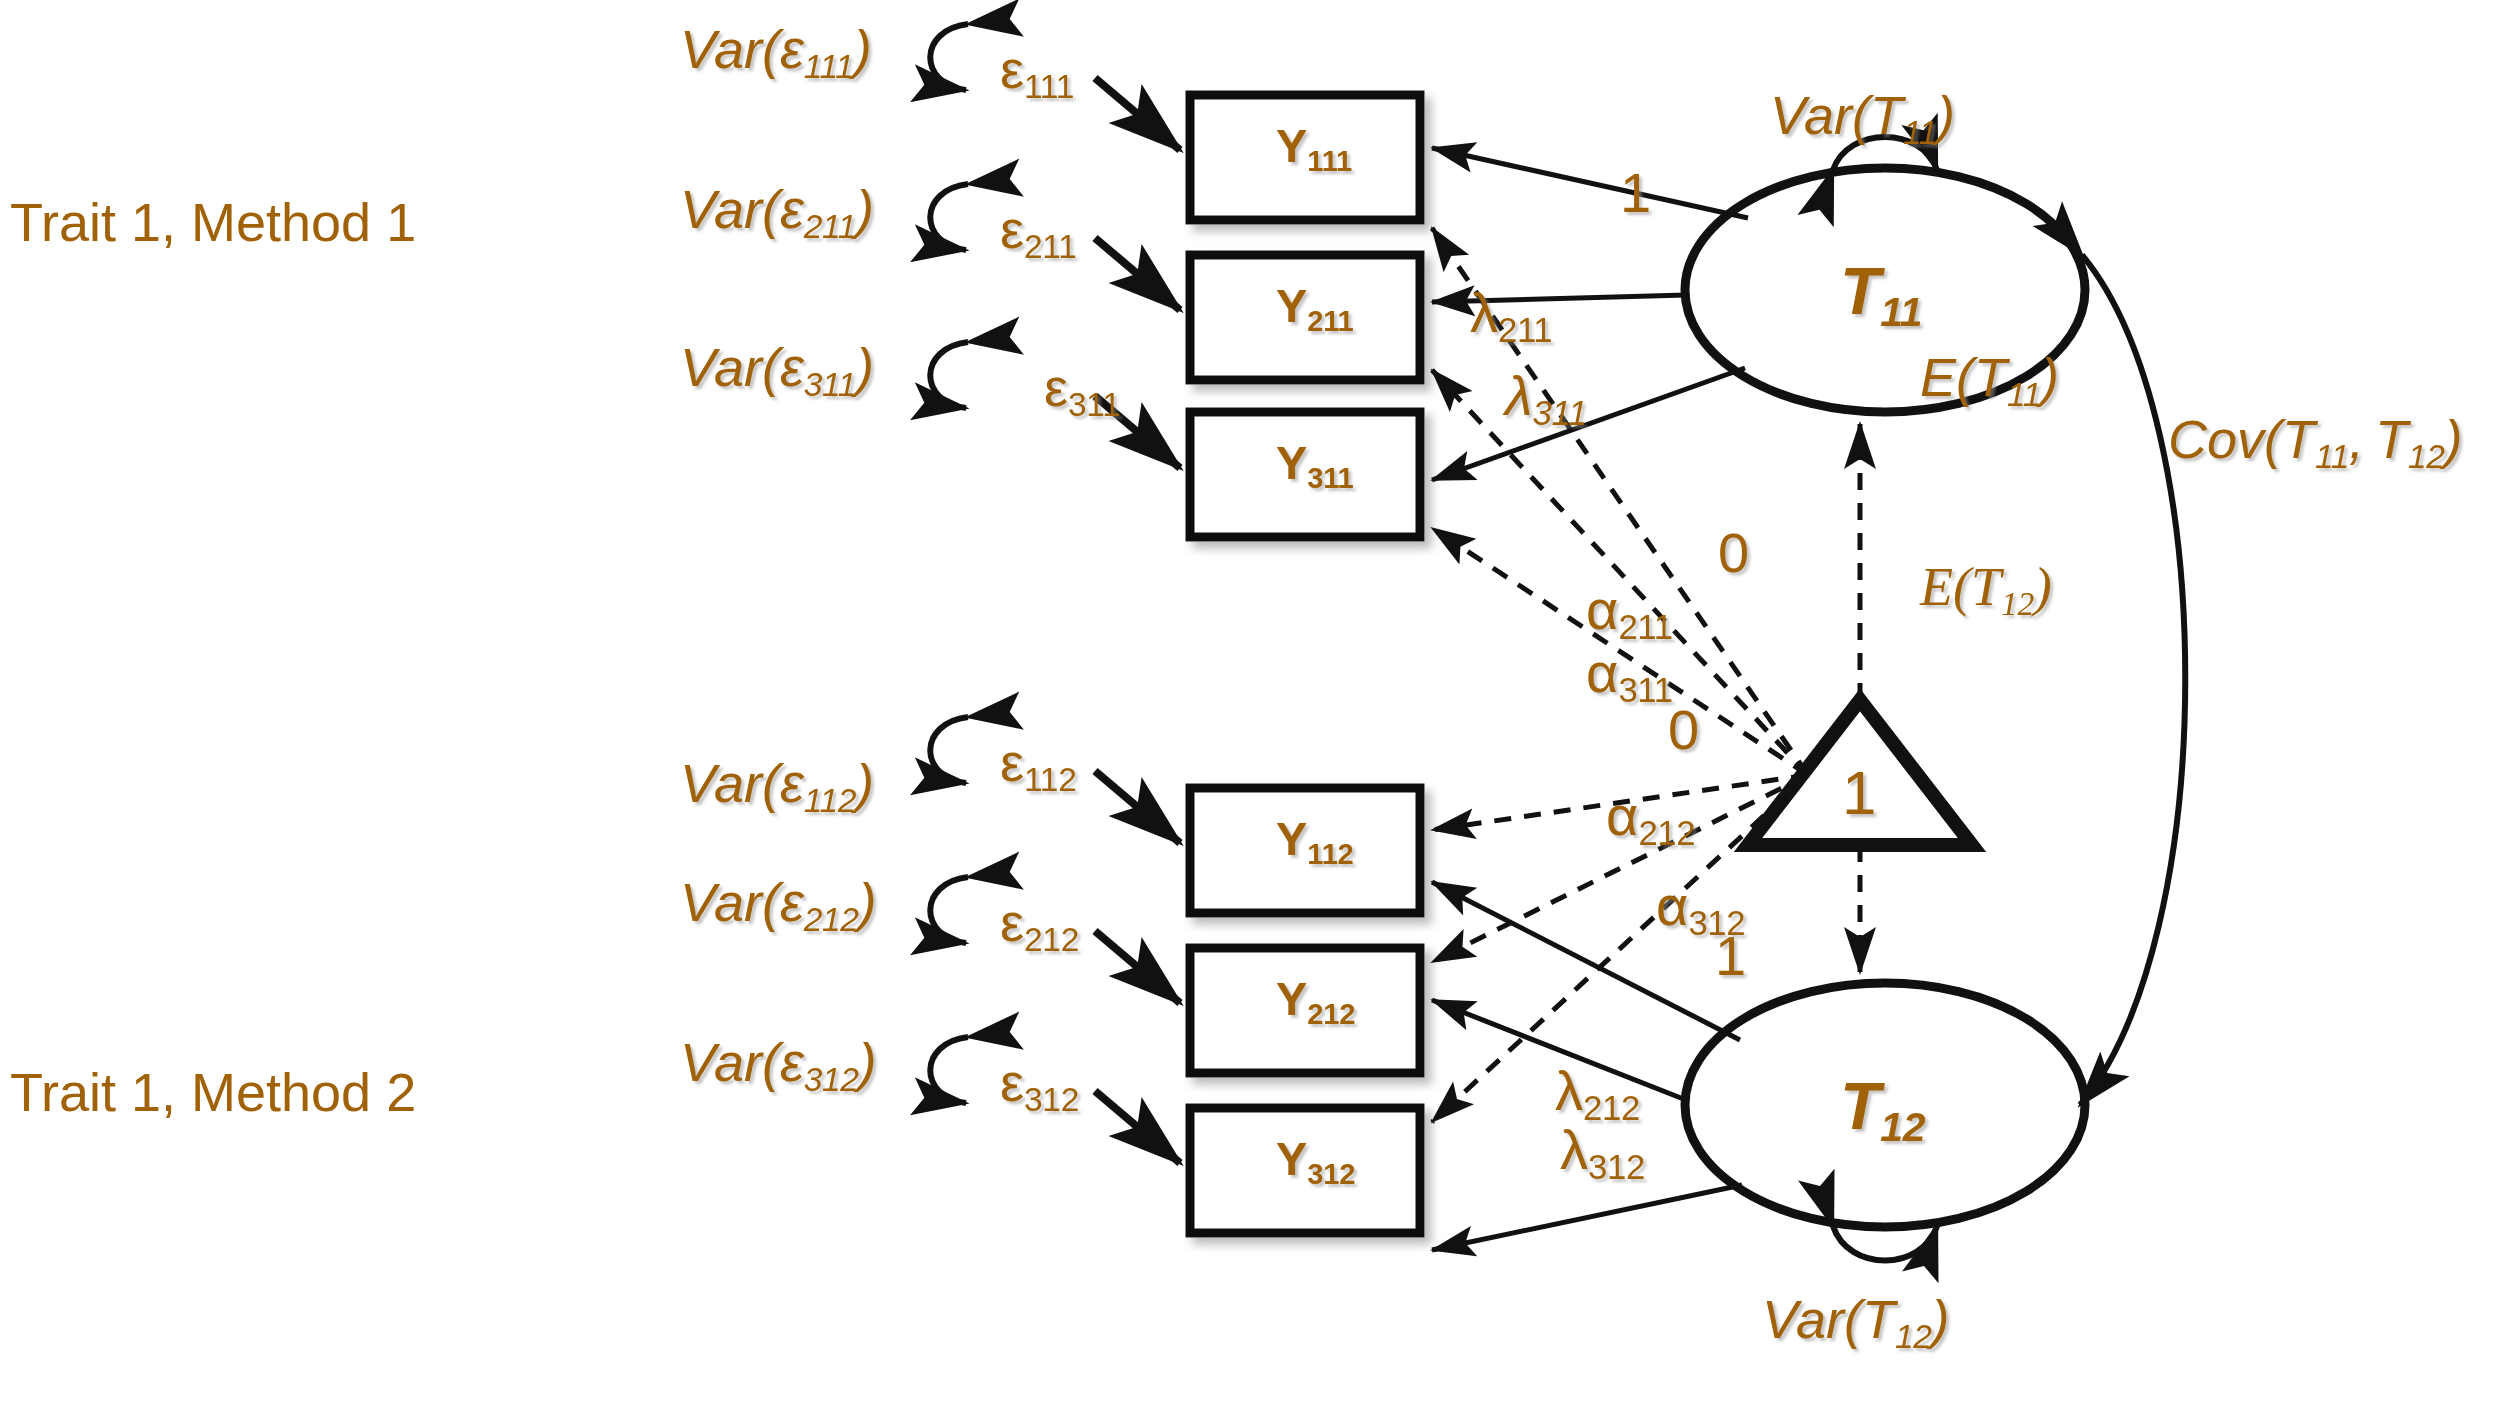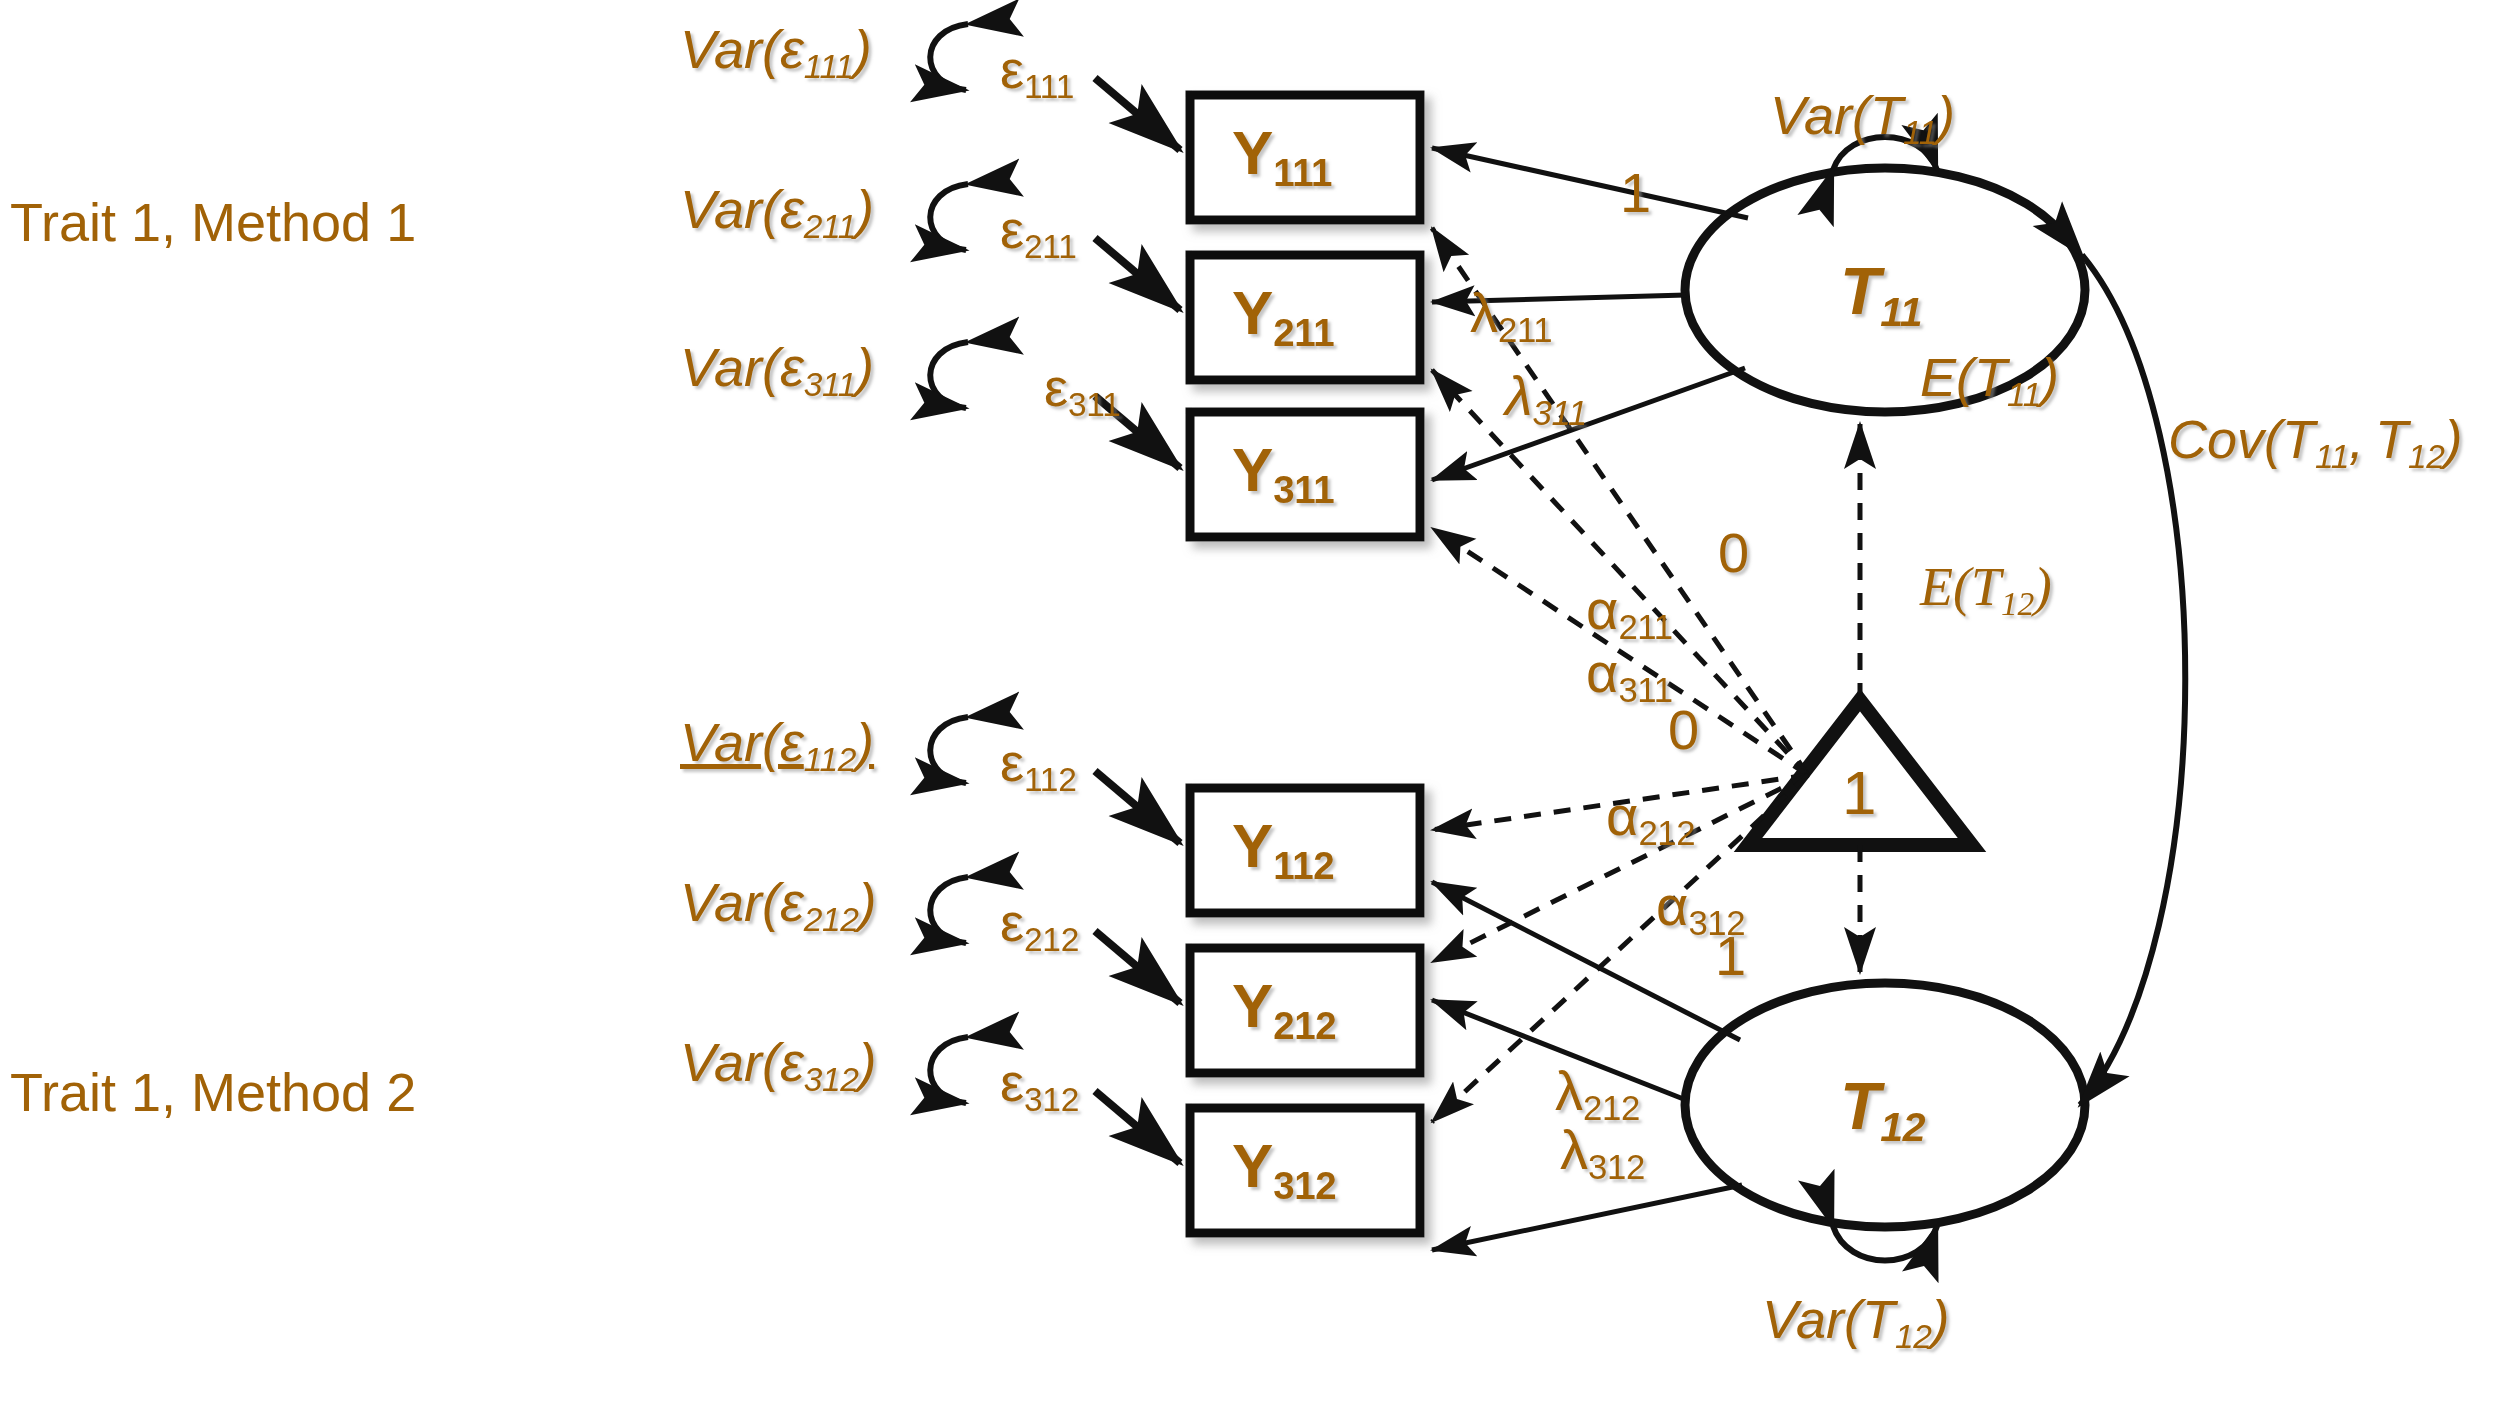--- a/index.html
+++ b/index.html
@@ -14,21 +14,21 @@
   .lbl {
     position:absolute;
     white-space:nowrap;
     color:#a16207;
     text-shadow: 3px 3px 3px rgba(150,150,150,0.55);
     line-height:1;
   }
   .grouplbl { font-size:54px; letter-spacing:0px; text-shadow:none; }
   .varlbl   { font-size:54px; font-style:italic; }
   .epslbl   { font-size:54px; }
-  .boxtxt   { font-size:62px; font-weight:bold; }
+  .boxtxt   { font-size:47px; font-weight:bold;margin-left:44px; }
   .ovaltxt  { font-size:66px; font-style:italic; font-weight:bold; }
   .pathlbl  { font-size:56px; }
   .trilbl   { font-size:62px; }
   sub { font-size:0.62em; vertical-align:-0.30em; letter-spacing:-0.01em; }
   .ital { font-style:italic; }
 </style>
 </head>
 <body>
 
 <svg id="diagram" viewBox="0 0 2500 1412">
@@ -123,21 +123,21 @@
 <div class="lbl boxtxt" style="left:1232px; top:1135px;">Y<sub>312</sub></div>
 
 <div class="lbl ovaltxt" style="left:1840px; top:258px;">T<sub>11</sub></div>
 <div class="lbl ovaltxt" style="left:1840px; top:1073px;">T<sub>12</sub></div>
 
 <div class="lbl trilbl" style="left:1842px; top:762px;">1</div>
 
 <div class="lbl varlbl" style="left:680px; top:22px;">Var(ε<sub>111</sub>)</div>
 <div class="lbl varlbl" style="left:680px; top:182px;">Var(ε<sub>211</sub>)</div>
 <div class="lbl varlbl" style="left:680px; top:340px;">Var(ε<sub>311</sub>)</div>
-<div class="lbl varlbl" style="left:680px; top:715px;text-decoration:underline;">Var(ε<sub>112</sub>)</div>
+<div class="lbl varlbl" style="left:680px; top:756px;">Var(ε<sub>112</sub>)</div>
 <div class="lbl varlbl" style="left:680px; top:875px;">Var(ε<sub>212</sub>)</div>
 <div class="lbl varlbl" style="left:680px; top:1035px;">Var(ε<sub>312</sub>)</div>
 
 <div class="lbl epslbl" style="left:1000px; top:42px;">ε<sub>111</sub></div>
 <div class="lbl epslbl" style="left:1000px; top:202px;">ε<sub>211</sub></div>
 <div class="lbl epslbl" style="left:1000px; top:360px;margin-left:44px;">ε<sub>311</sub></div>
 <div class="lbl epslbl" style="left:1000px; top:735px;">ε<sub>112</sub></div>
 <div class="lbl epslbl" style="left:1000px; top:895px;">ε<sub>212</sub></div>
 <div class="lbl epslbl" style="left:1000px; top:1055px;">ε<sub>312</sub></div>
 

